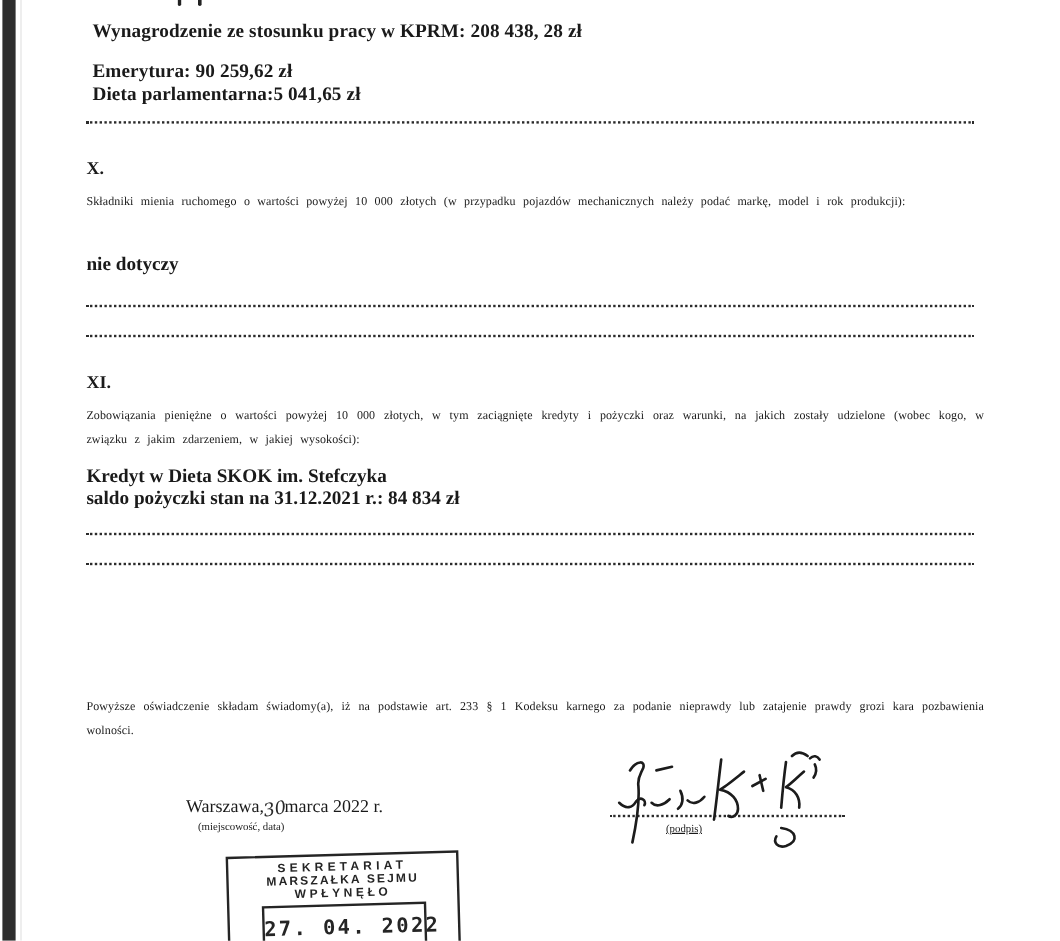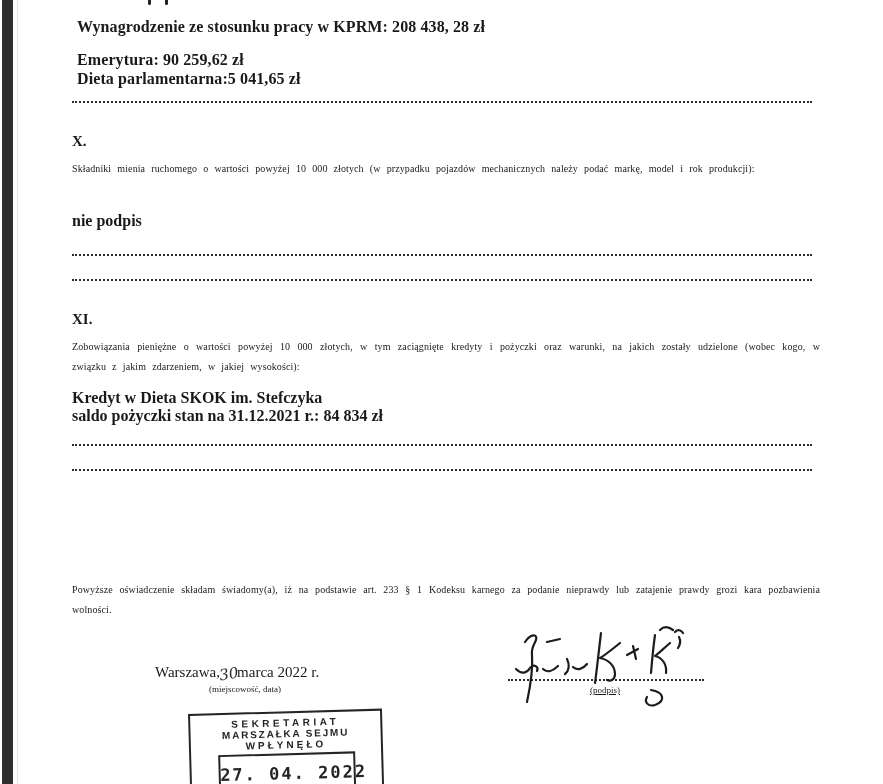--- a/index.html
+++ b/index.html
@@ -13,21 +13,21 @@
   .scan-line{position:absolute;left:17px;top:0;width:1px;height:784px;background:#e3e3e3;}
   .top-artifact{position:absolute;left:148px;top:0;width:34px;height:5px;overflow:hidden;}
   .top-artifact span{display:block;width:3px;height:5px;background:#222;float:left;margin-right:14px;border-radius:0 0 2px 2px;}
   
   .bold-line{font-weight:bold;font-size:16px;letter-spacing:0.1px;white-space:nowrap;}
   .sec-head{font-weight:bold;font-size:15px;}
   .para{font-size:10px;line-height:20px;text-align:justify;word-spacing:3.5px;letter-spacing:0.1px;}
   .answer{font-weight:bold;font-size:16px;white-space:nowrap;}
   .dotline{height:0;border-top:2px dotted #2b2b2b;}
   .w-full{left:72px;width:740px;}
-  .small-label{font-size:9px;color:#1a1a1a;text-align:center;}
+  .small-label{font-size:9px;color:#1a1a1a;text-align:left;}
   .date-line{font-size:15px;white-space:nowrap;}
   .hand-day{display:inline-block;font-family:"DejaVu Serif",serif;font-style:italic;font-size:15px;color:#2a2a2a;transform:rotate(-10deg) translateY(2px);margin:0 -1px;}
   
   .stamp{
     position:absolute;left:188px;top:714px;width:190px;height:110px;
     border:2px solid #252525;transform:rotate(-1.6deg);transform-origin:top left;
     font-family:"Liberation Sans", sans-serif;color:#252525;text-align:center;
   }
   .stamp-l{font-weight:bold;line-height:11px;}
   .stamp-l1{margin-top:4px;font-size:10px;letter-spacing:3.5px;}
@@ -51,21 +51,21 @@
   </div>
 
 <div class="abs bold-line" style="left:77px;top:18px;">Wynagrodzenie ze stosunku pracy w KPRM: 208 438, 28 zł</div>
 <div class="abs bold-line" style="left:77px;top:51px;">Emerytura: 90 259,62 zł</div>
 <div class="abs bold-line" style="left:77px;top:70px;text-align:center;">Dieta parlamentarna:5 041,65 zł</div>
 
 <div class="abs dotline w-full" style="top:101px;"></div>
 
 <div class="abs sec-head" style="left:72px;top:133px;">X.</div>
 <div class="abs para" style="left:72px;top:159px;width:748px;">Składniki mienia ruchomego o wartości powyżej 10 000 złotych (w przypadku pojazdów mechanicznych należy podać markę, model i rok produkcji):</div>
-<div class="abs answer" style="left:72px;top:212px;">nie podpis</div>
+<div class="abs answer" style="left:72px;top:212px;">nie dotyczy</div>
 
 <div class="abs dotline w-full" style="top:254px;"></div>
 <div class="abs dotline w-full" style="top:279px;"></div>
 
 <div class="abs sec-head" style="left:72px;top:311px;">XI.</div>
 <div class="abs para" style="left:72px;top:337px;width:748px;">Zobowiązania pieniężne o wartości powyżej 10 000 złotych, w tym zaciągnięte kredyty i pożyczki oraz warunki, na jakich zostały udzielone (wobec kogo, w związku z jakim zdarzeniem, w jakiej wysokości):</div>
 <div class="abs answer" style="left:72px;top:389px;">Kredyt w Dieta SKOK im. Stefczyka</div>
 <div class="abs answer" style="left:72px;top:407px;text-align:center;">saldo pożyczki stan na 31.12.2021 r.: 84 834 zł</div>
 
 <div class="abs dotline w-full" style="top:444px;"></div>

